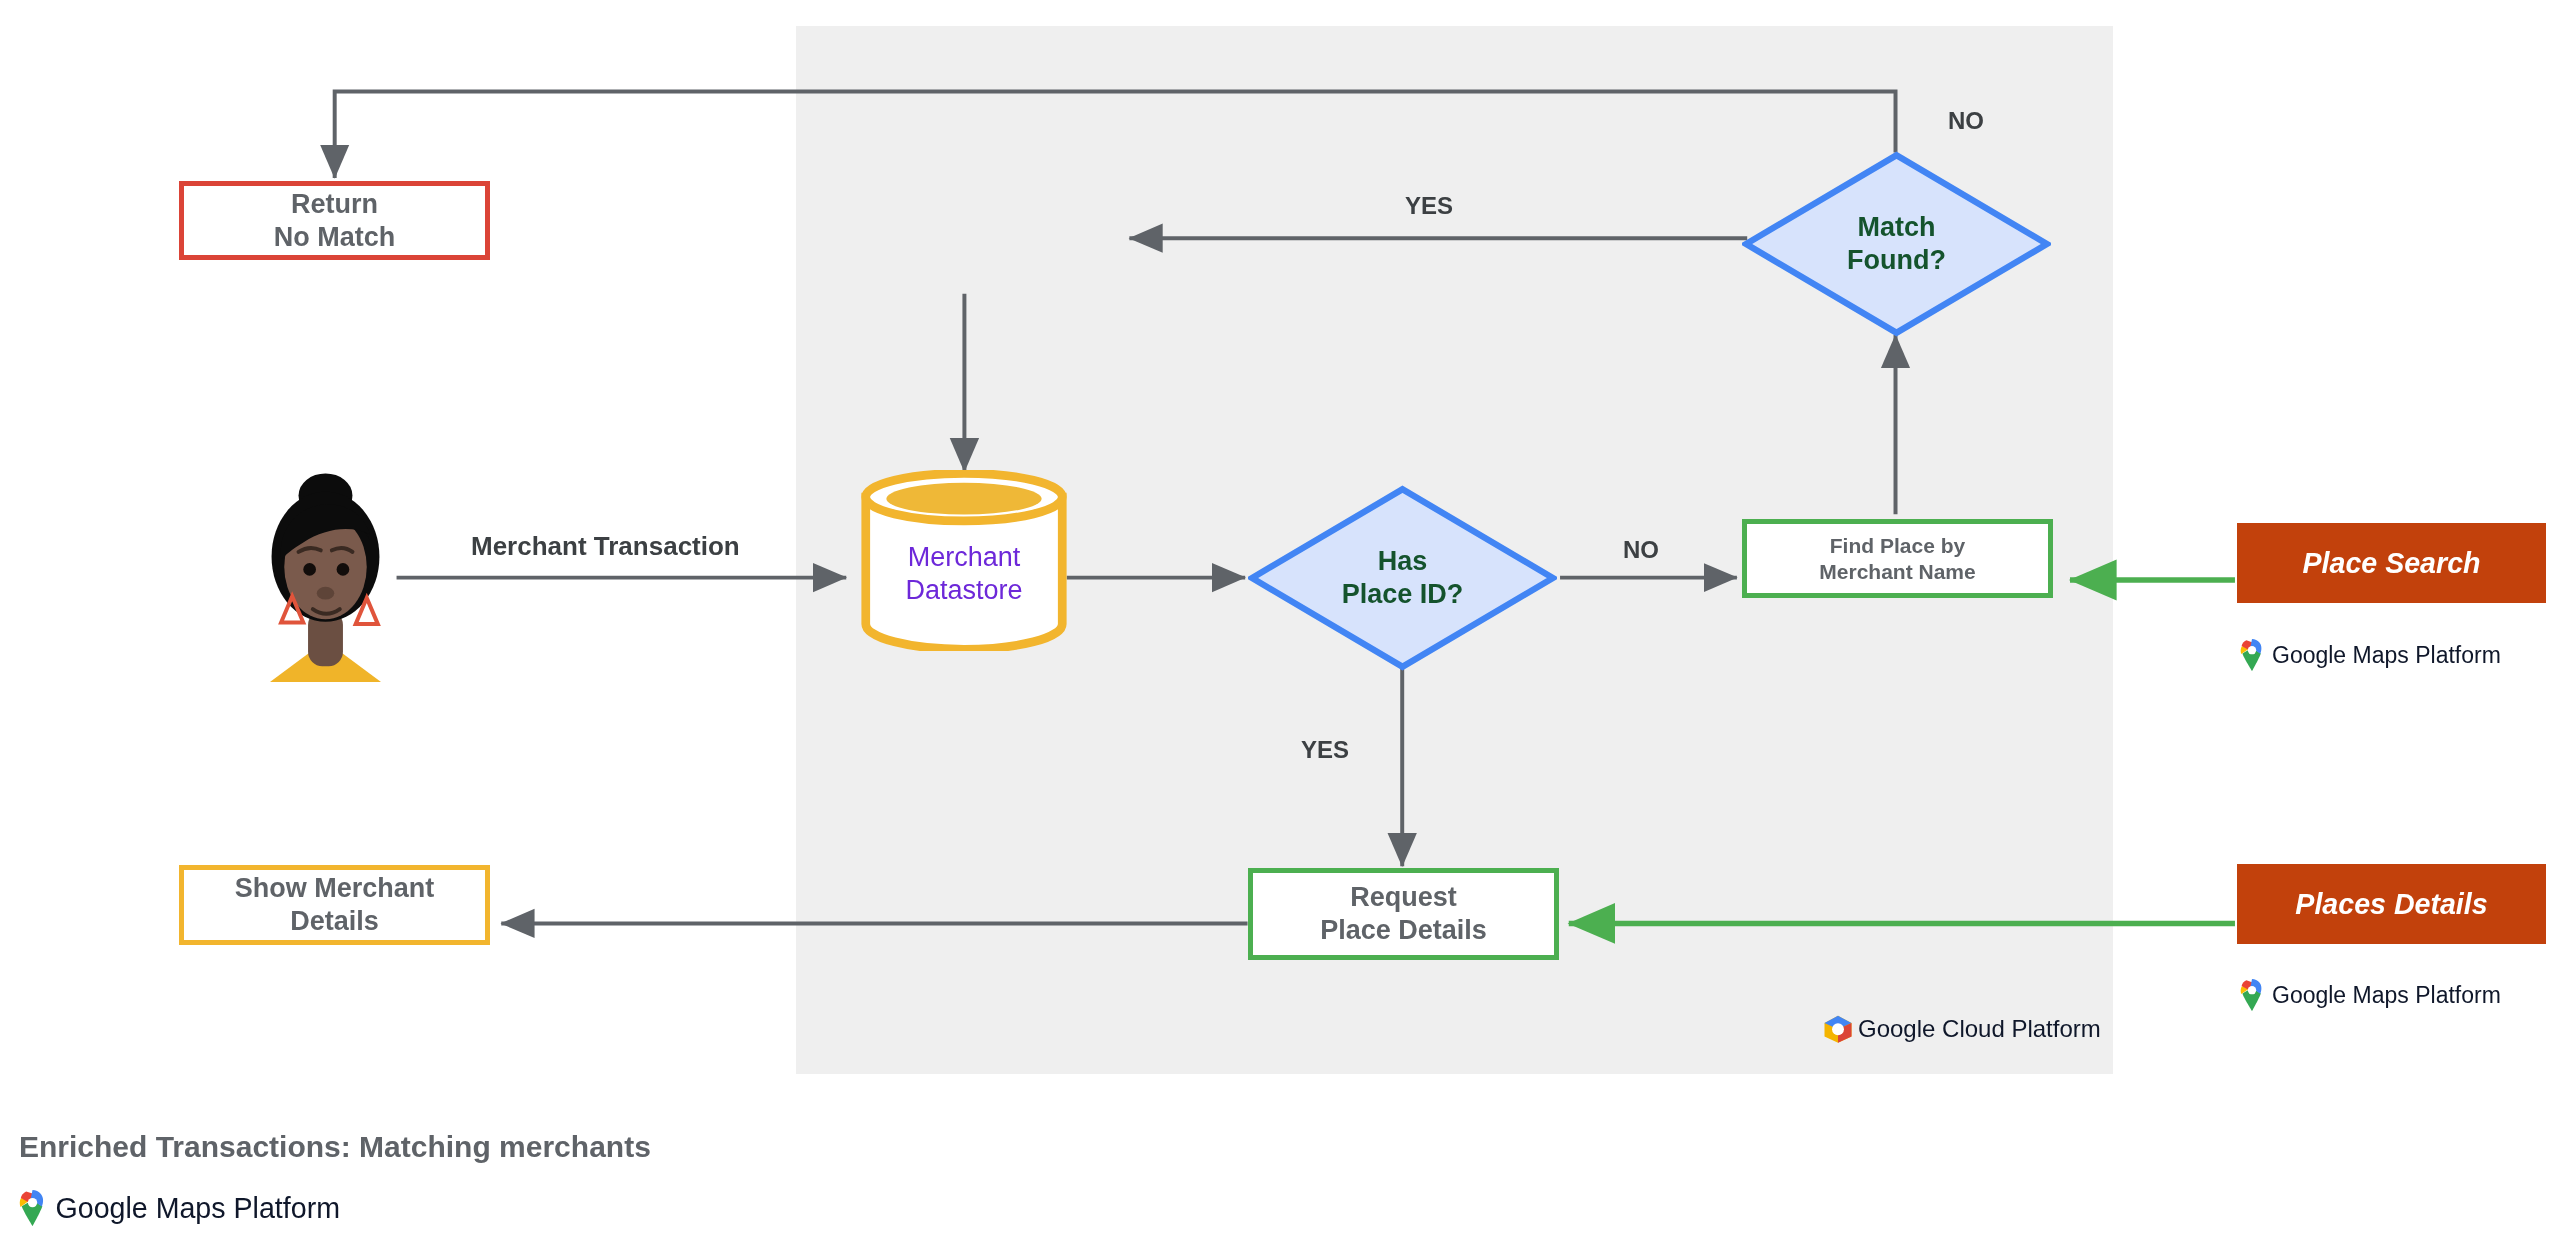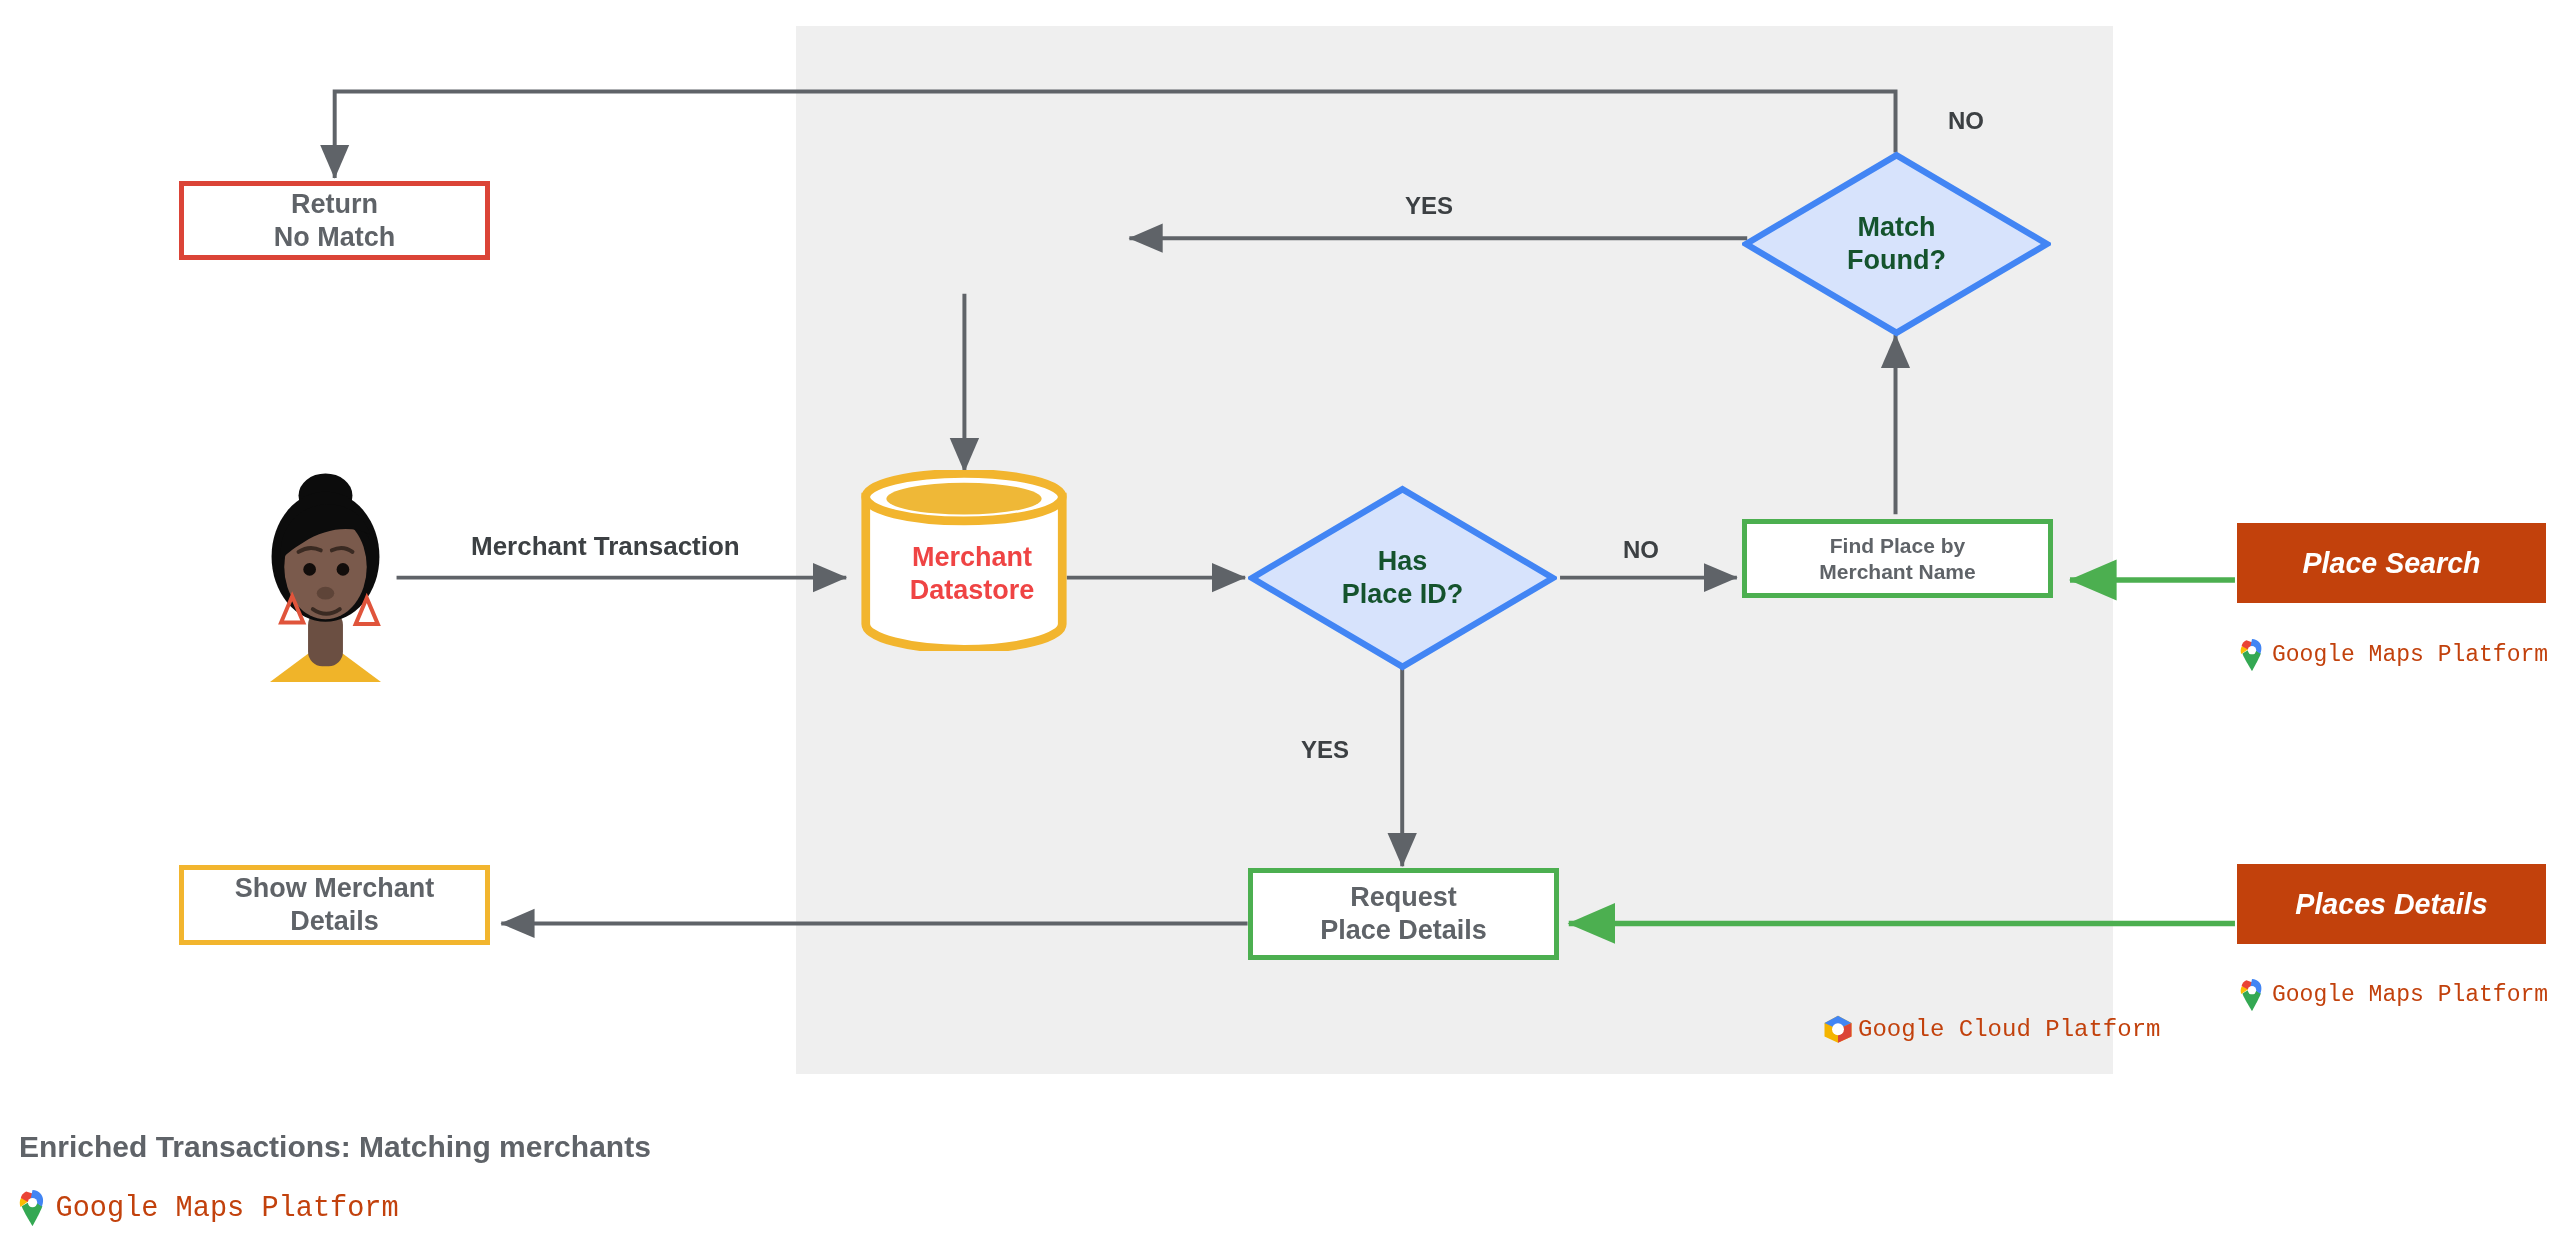--- a/index.html
+++ b/index.html
@@ -90,30 +90,30 @@
     font-weight: bold;
     line-height: 1.22;
     white-space: pre-line;
   }
 
   .cyl {
     position: absolute;
   }
   .cyl .cyl-text {
     position: absolute;
-    left: 8px;
+    left: 0;
     top: 27px;
     width: 100%;
     height: calc(100% - 27px);
     display: flex;
     align-items: center;
     justify-content: center;
     text-align: center;
-    color: #ef4444;
-    font-weight: bold;
+    color: #6d28d9;
+    font-weight: normal;
     line-height: 1.22;
     white-space: pre-line;
   }
 
   .edge-label {
     position: absolute;
     color: #3c4043;
     font-weight: bold;
     white-space: nowrap;
   }
@@ -122,23 +122,22 @@
     position: absolute;
   }
 
   .logo-row {
     position: absolute;
     display: flex;
     align-items: center;
     gap: 8px;
   }
   .logo-text {
-    color: #c2410c;
+    color: #0f172a;
     white-space: nowrap;
-    font-family: Liberation Mono, monospace;
   }
 
   .caption {
     position: absolute;
     color: #5f6368;
     font-weight: bold;
     white-space: nowrap;
   }
 </style>
 </head>

